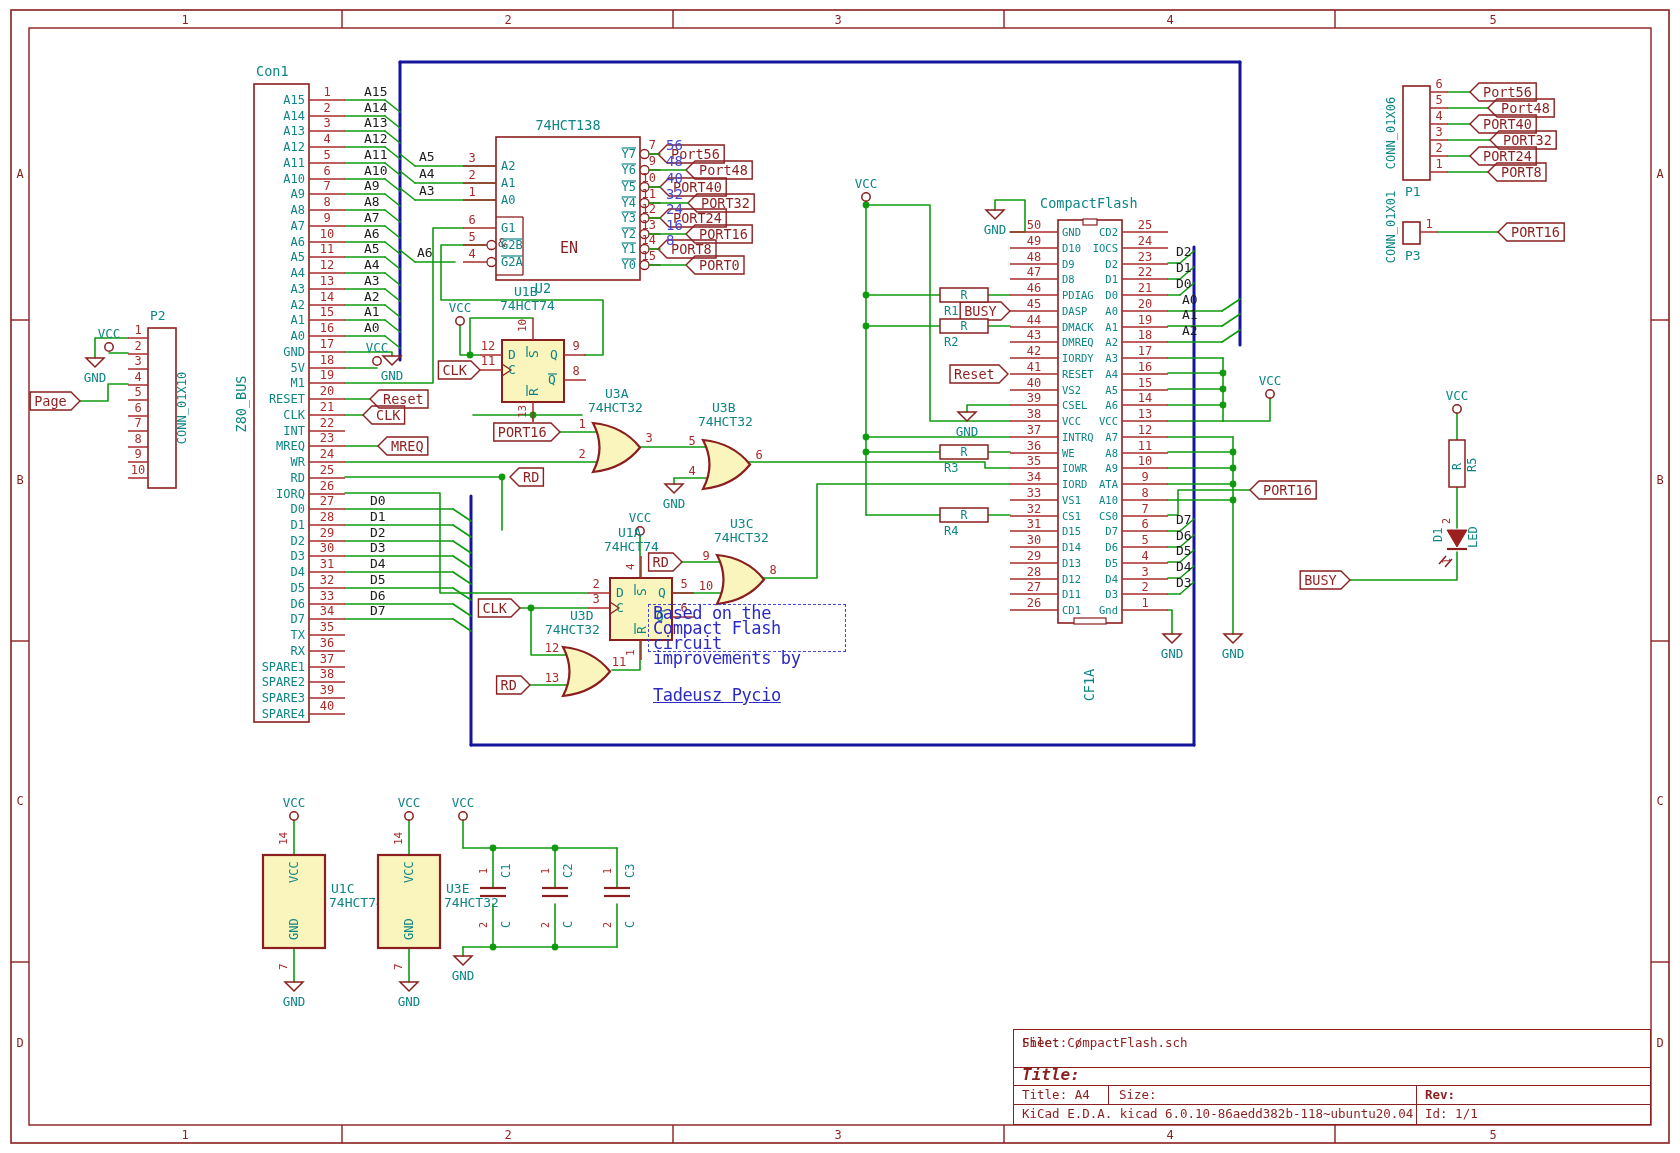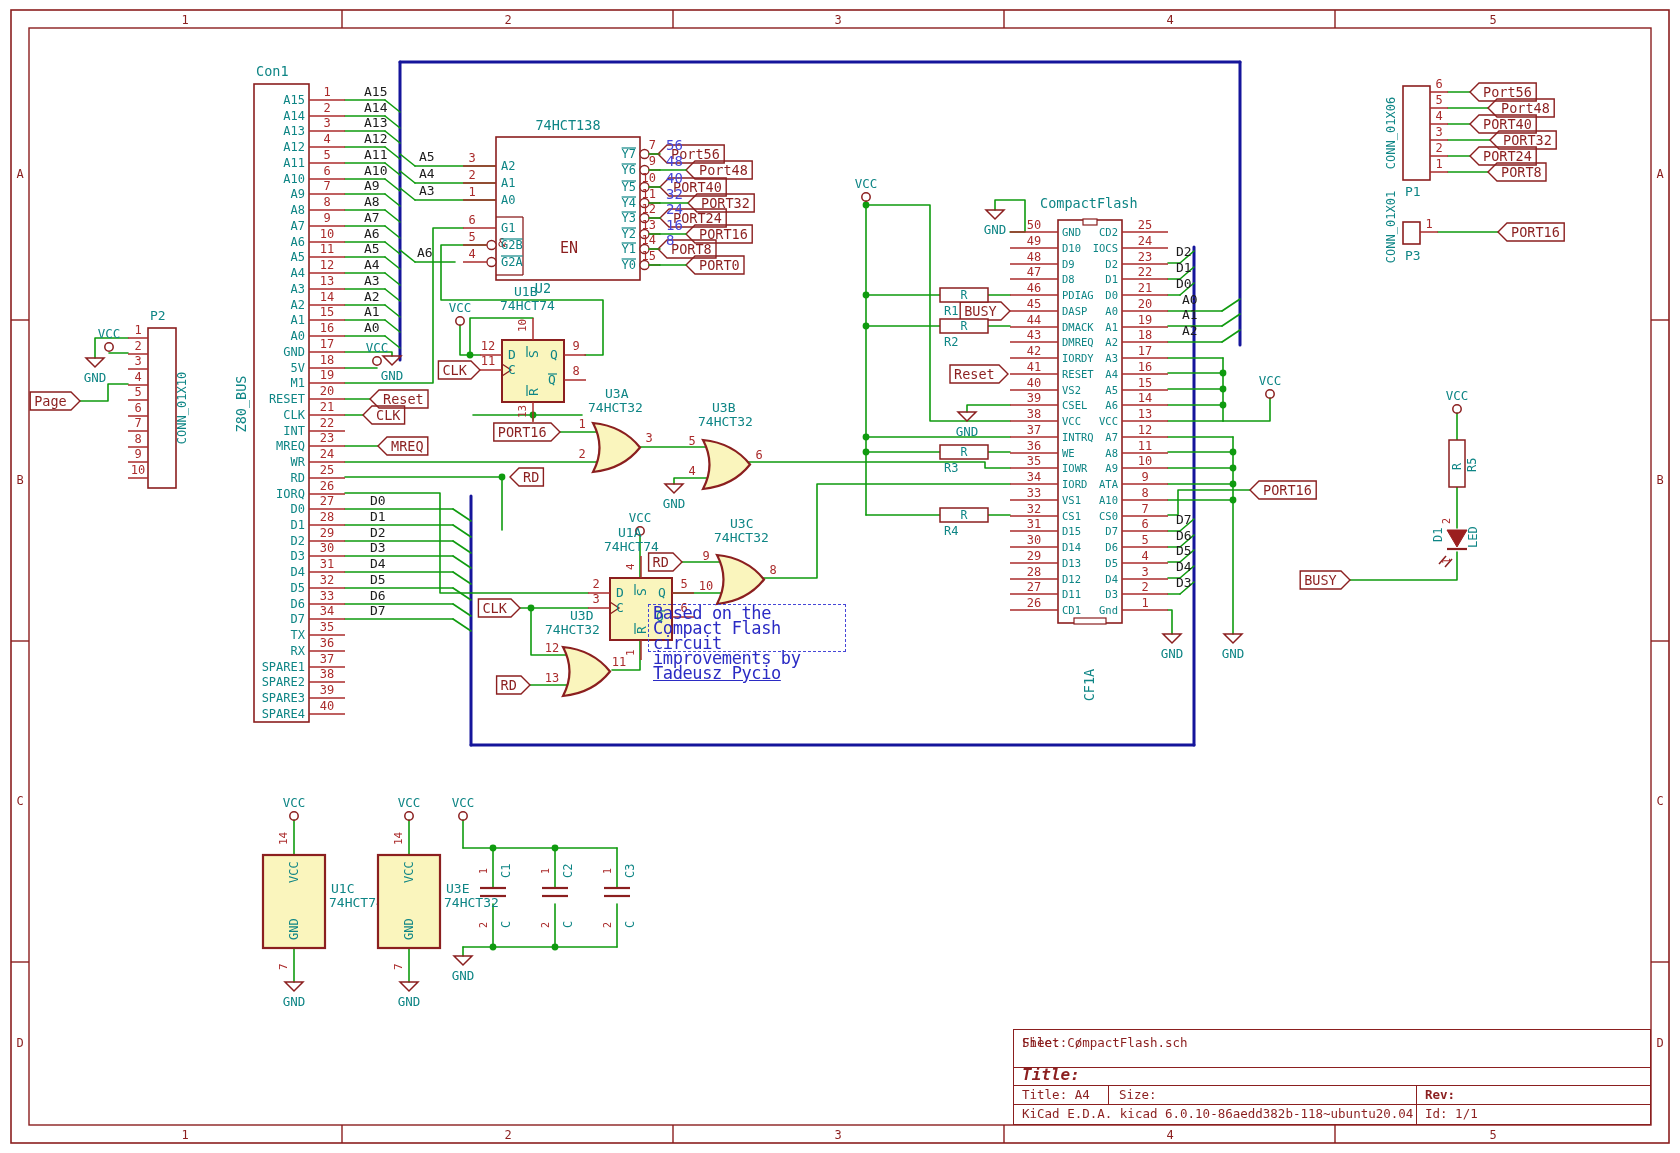--- a/index.html
+++ b/index.html
@@ -15,21 +15,21 @@
           font-weight:bold;font-style:italic;font-size:16px;padding:0 8px;line-height:21px;}
   .tb .c-size{left:0;top:56px;width:95px;height:19px;border-bottom:1.4px solid #8b1f1f;border-right:1.4px solid #8b1f1f;padding:0 8px;line-height:18px;}
   .tb .c-date{left:95px;top:56px;width:307px;height:19px;border-bottom:1.4px solid #8b1f1f;padding:0 10px;line-height:18px;}
   .tb .c-rev{left:402px;top:56px;width:234px;height:19px;border-bottom:1.4px solid #8b1f1f;border-left:1.4px solid #8b1f1f;padding:0 8px;line-height:18px;font-weight:bold;}
   .tb .c-gen{left:0;top:75px;width:402px;height:19px;padding:0 8px;line-height:18px;}
   .tb .c-id{left:402px;top:75px;width:234px;height:19px;border-left:1.4px solid #8b1f1f;padding:0 8px;line-height:18px;}
   
   .note{position:absolute;left:648px;top:604px;width:198px;height:48px;
         border:1.2px dashed #4646d8;color:#2b2bc4;font-size:17px;line-height:15px;
         padding:1px 4px;box-sizing:border-box;letter-spacing:-0.4px;}
-  .note .u{text-decoration:underline;}
+  .note .u{text-decoration:underline;margin-top:22px;}
 </style>
 </head>
 <body>
 
 <div id="stage">
   <svg id="schematic" width="1680" height="1153" viewBox="0 0 1680 1153" xmlns="http://www.w3.org/2000/svg">
       <g>
         <rect x="11" y="10" width="1658" height="1133" fill="none" stroke="#8b1f1f" stroke-width="1.6"></rect>
         <rect x="29" y="28" width="1622" height="1097" fill="none" stroke="#8b1f1f" stroke-width="1.4"></rect>
         <line x1="342" y1="10" x2="342" y2="28" stroke="#8b1f1f" stroke-width="1.4"></line>

